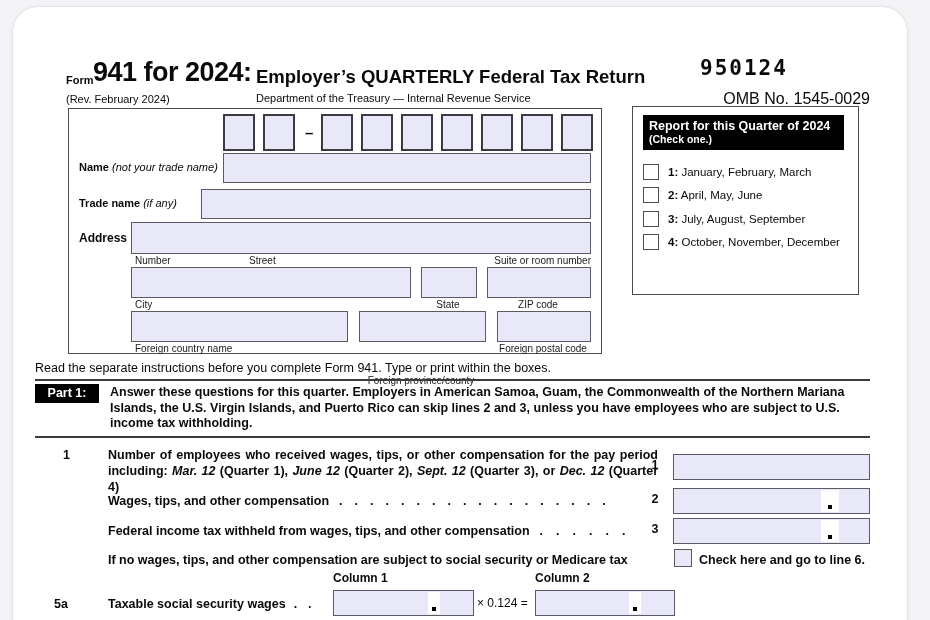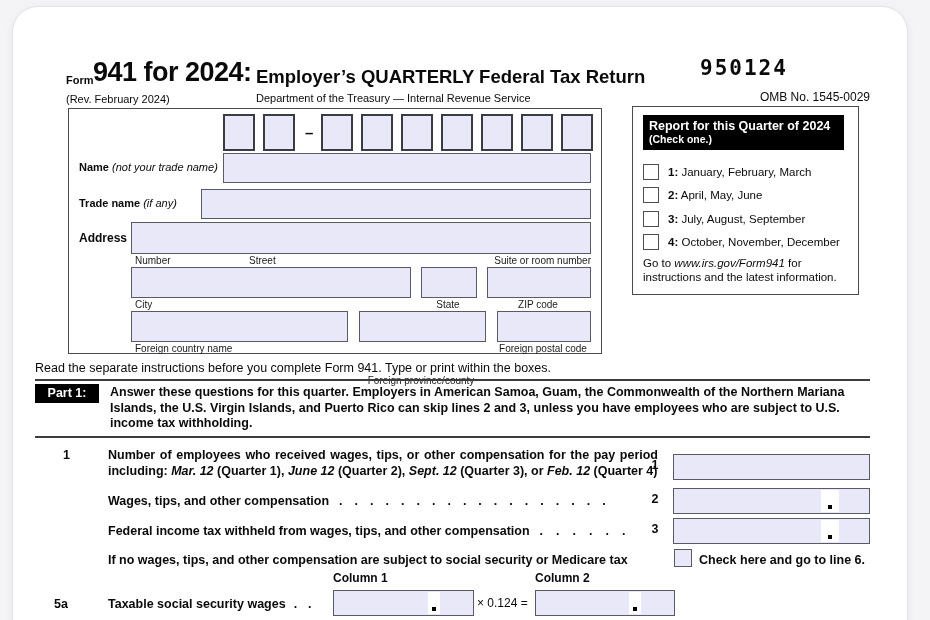--- a/index.html
+++ b/index.html
@@ -19,21 +19,21 @@
   .content > div, .content > span{position:absolute;}
 
   
   .h-form{left:66px;top:74px;font-size:11px;font-weight:bold;}
   .h-title{left:93px;top:57px;font-size:27px;font-weight:bold;letter-spacing:-.5px;}
   .h-rev{left:66px;top:93px;font-size:11px;}
   .h-sub{left:256px;top:66px;font-size:18.5px;font-weight:bold;}
   .h-dept{left:256px;top:92px;font-size:11px;}
   .h-code{left:700px;top:56px;width:170px;
     font-family:"DejaVu Sans Mono", monospace;font-size:21px;font-weight:bold;letter-spacing:2px;}
-  .h-omb{left:700px;top:90px;width:170px;text-align:right;font-size:12px;}
+  .h-omb{left:700px;top:90px;width:170px;text-align:right;font-size:16px;}
 
   
   .emp-box{left:68px;top:108px;width:532px;height:244px;border:1.5px solid #4a4a4f;}
   .emp-box > div, .emp-box > span{position:absolute;}
   .field{background:#e8e8f9;border:1px solid#5a5a66;}
   .lbl{font-size:11px;font-weight:bold;}
   .lbl .norm{font-weight:normal;}
   .lbl .ital{font-weight:normal;font-style:italic;}
   .sub{font-size:10px;color:#1a1a1a;}
 
@@ -198,31 +198,30 @@
       <span class="q-opt-label"><b>2:</b> <span>April, May, June</span></span>
     </div>
     <div class="q-opt o3">
       <span class="q-cb"></span>
       <span class="q-opt-label"><b>3:</b> <span>July, August, September</span></span>
     </div>
     <div class="q-opt o4">
       <span class="q-cb"></span>
       <span class="q-opt-label"><b>4:</b> <span>October, November, December</span></span>
     </div>
-    <div class="q-goto"><span>Go to </span><span class="ital">www.irs.gov/Form941</span><span> for instructions and the latest information.</span></div>
   </div>
 
   <div class="instr">Read the separate instructions before you complete Form 941. Type or print within the boxes.</div>
   <div class="hr1"></div>
   <div class="p1-tag">Part 1:</div>
   <div class="p1-text">Answer these questions for this quarter. Employers in American Samoa, Guam, the Commonwealth of the Northern Mariana Islands, the U.S. Virgin Islands, and Puerto Rico can skip lines 2 and 3, unless you have employees who are subject to U.S. income tax withholding.</div>
   <div class="hr2"></div>
 
   <div class="l1-num bline">1</div>
-  <div class="l1-text bline keep-ws"><span>Number of employees who received wages, tips, or other compensation for the pay period including: </span><span class="bi">Mar. 12</span><span> (Quarter 1), </span><span class="bi">June 12</span><span> (Quarter 2), </span><span class="bi">Sept. 12</span><span> (Quarter 3), or </span><span class="bi">Feb. 12</span><span> (Quarter 4)</span></div>
+  <div class="l1-text bline keep-ws"><span>Number of employees who received wages, tips, or other compensation for the pay period including: </span><span class="bi">Mar. 12</span><span> (Quarter 1), </span><span class="bi">June 12</span><span> (Quarter 2), </span><span class="bi">Sept. 12</span><span> (Quarter 3), or </span><span class="bi">Dec. 12</span><span> (Quarter 4)</span></div>
   <div class="l1-rnum rnum bline">1</div>
   <div class="l1-box amt"></div>
 
   <div class="l2-text bline"><span>Wages, tips, and other compensation</span><span class="dots">..................</span></div>
   <div class="l2-rnum rnum bline">2</div>
   <div class="l2-box amt money">
       <span class="sep">
         <span class="dot"></span>
       </span>
     </div>

